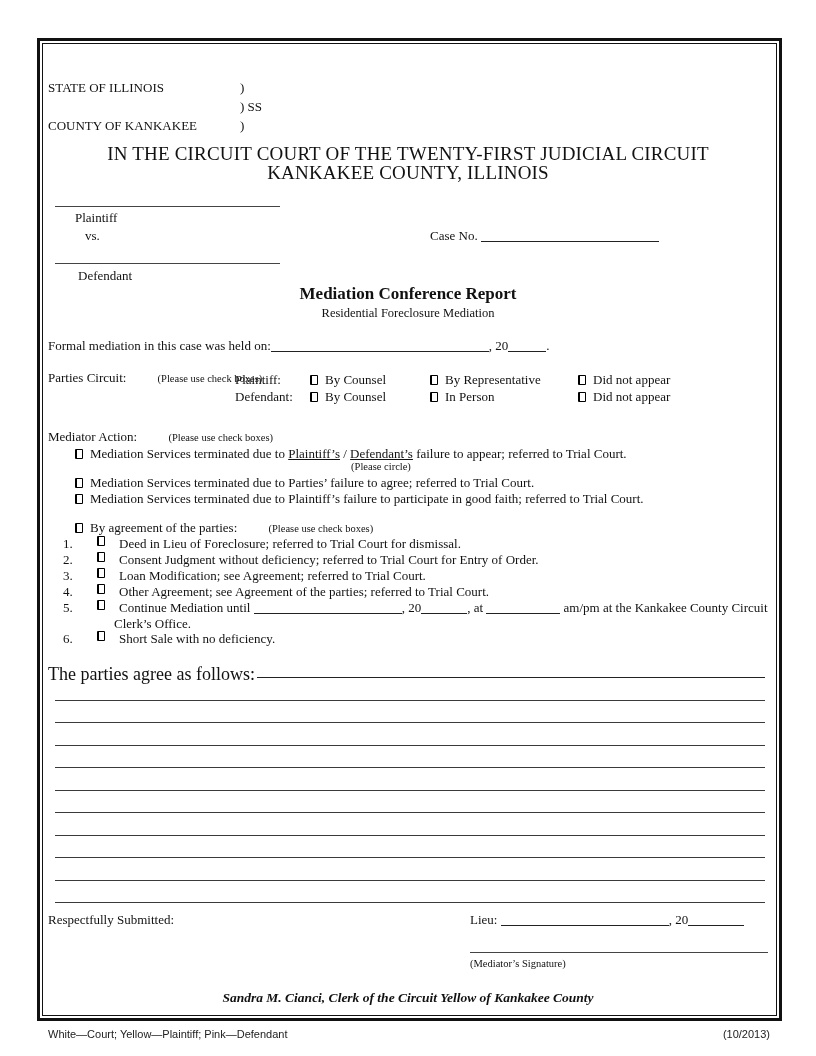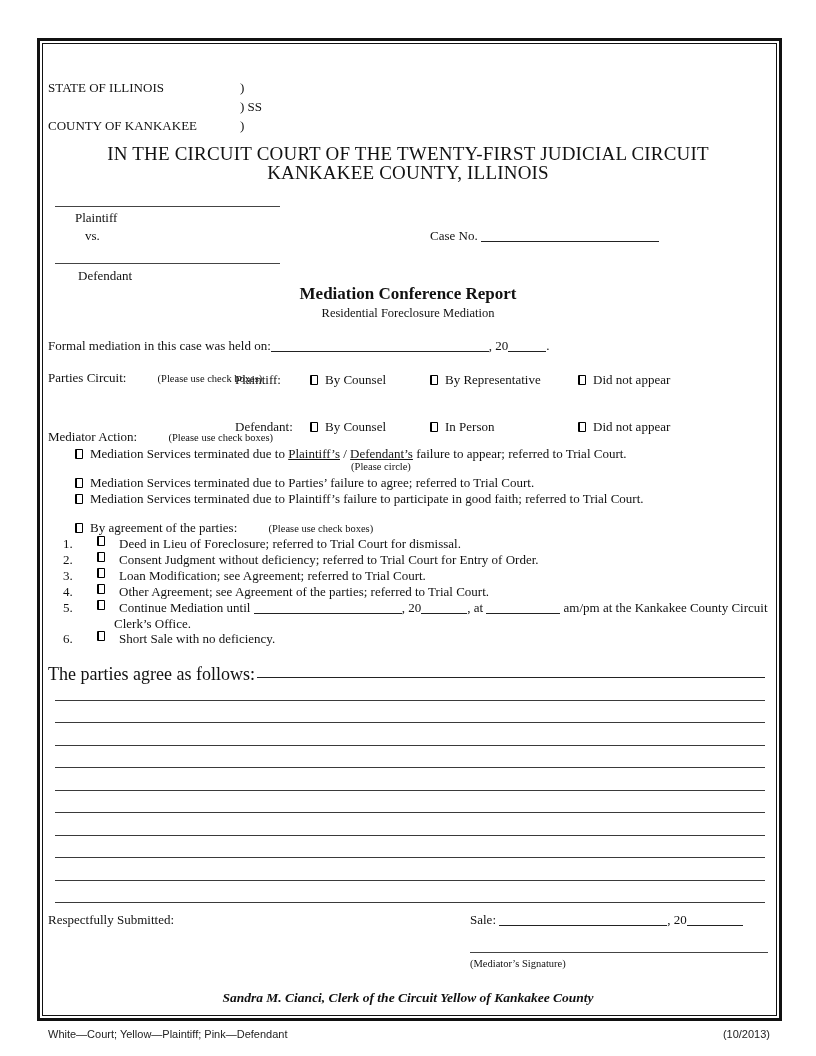--- a/index.html
+++ b/index.html
@@ -109,21 +109,21 @@
   <div class="abs t13" style="left:48px; top:370px;">
     <span>Parties Circuit:</span>
     <span class="small">(Please use check boxes)</span>
   </div>
   <div class="abs pp-row" style="top:372px;">
     <span class="plabel">Plaintiff:</span>
     <span class="opt1"><span class="cb"></span><span>By Counsel</span></span>
     <span class="opt2"><span class="cb"></span><span>By Representative</span></span>
     <span class="opt3"><span class="cb"></span><span>Did not appear</span></span>
   </div>
-  <div class="abs pp-row" style="top:419px;">
+  <div class="abs pp-row" style="top:389px;">
     <span class="plabel">Defendant:</span>
     <span class="opt1"><span class="cb"></span><span>By Counsel</span></span>
     <span class="opt2"><span class="cb"></span><span>In Person</span></span>
     <span class="opt3"><span class="cb"></span><span>Did not appear</span></span>
   </div>
 
   <div class="abs t13" style="left:48px; top:429px;">
     <span>Mediator Action:</span>
     <span class="small">(Please use check boxes)</span>
   </div>
@@ -189,21 +189,21 @@
     <div class="rule"></div>
     <div class="rule"></div>
     <div class="rule"></div>
     <div class="rule"></div>
     <div class="rule"></div>
     <div class="rule"></div>
   </div>
 
   <div class="abs t13" style="left:48px; top:912px;">Respectfully Submitted:</div>
   <div class="abs t13" style="left:470px; top:912px;">
-    <span>Sale:</span>
+    <span>Lieu:</span>
     <span class="blank" style="width:168px;"></span><span>, 20</span><span class="blank" style="width:56px;"></span>
   </div>
   <div class="abs sig-rule"></div>
   <div class="abs sig-label">(Mediator’s Signature)</div>
 
   <div class="abs center clerk-line">Sandra M. Cianci, Clerk of the Circuit Yellow of Kankakee County</div>
 
   <div class="abs footer">
     <span class="fl">White—Court; Yellow—Plaintiff; Pink—Defendant</span>
     <span class="fr">(10/2013)</span>

